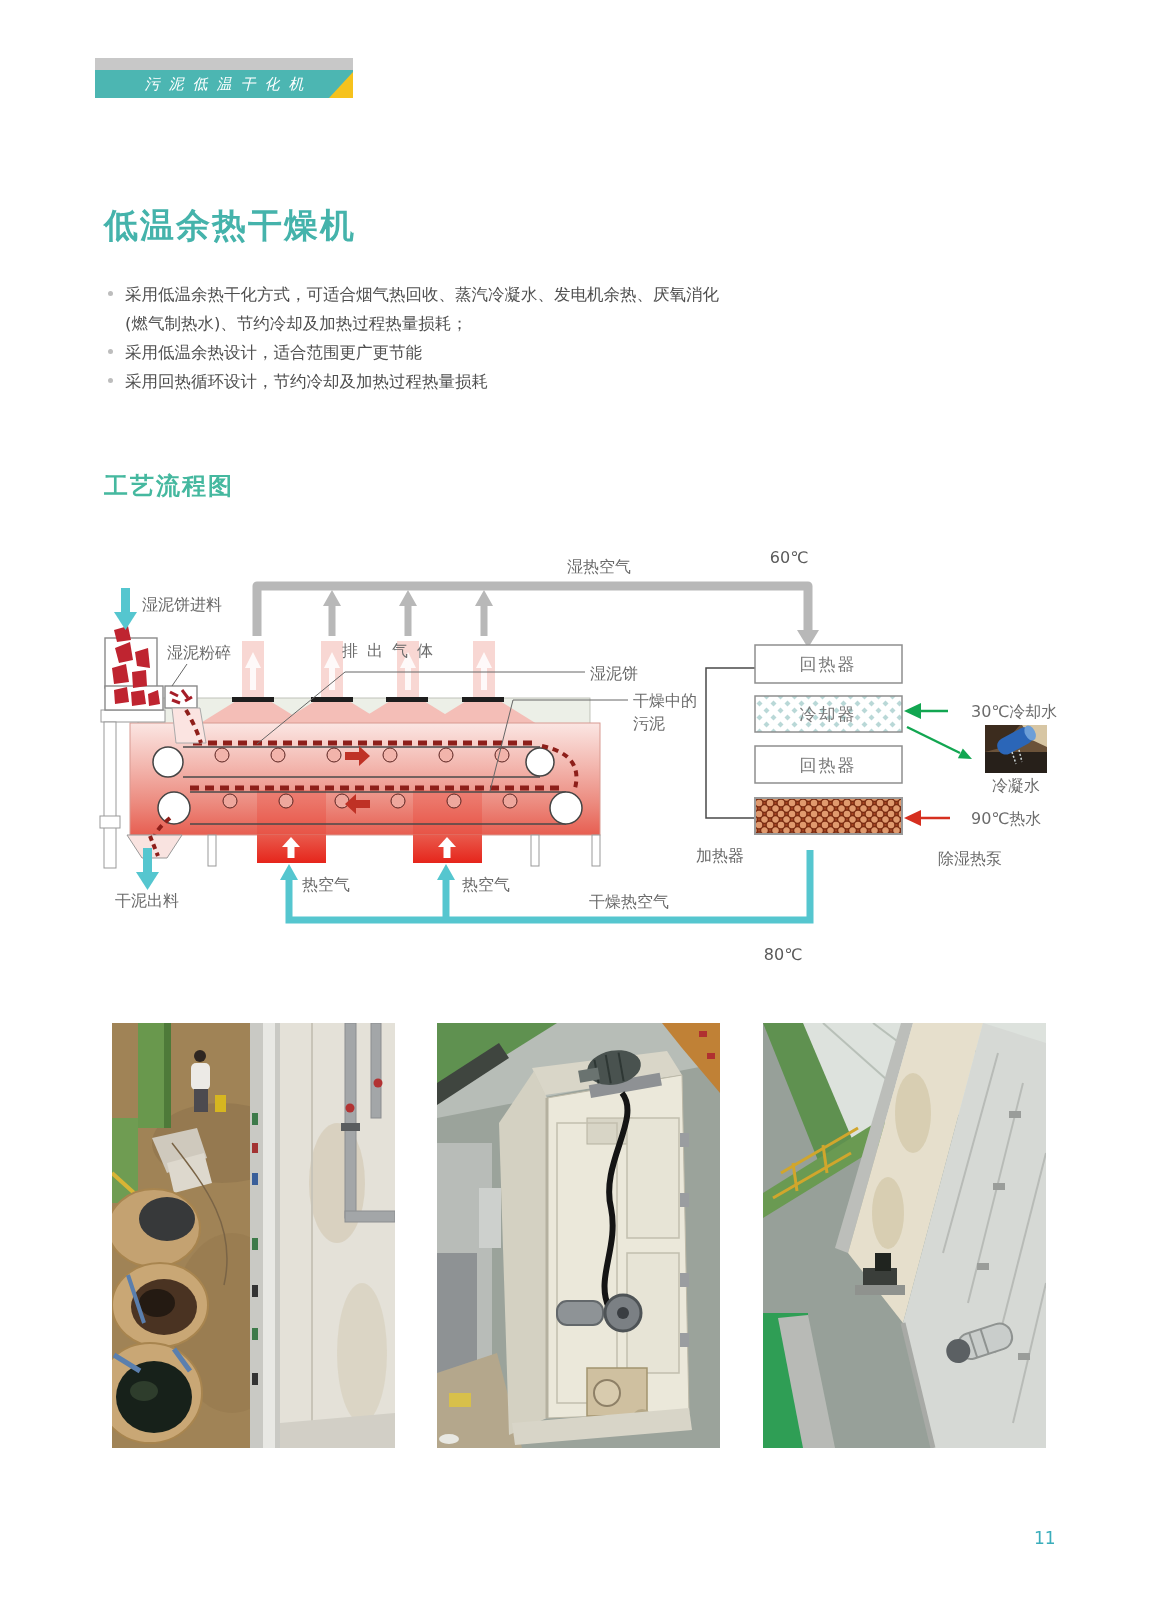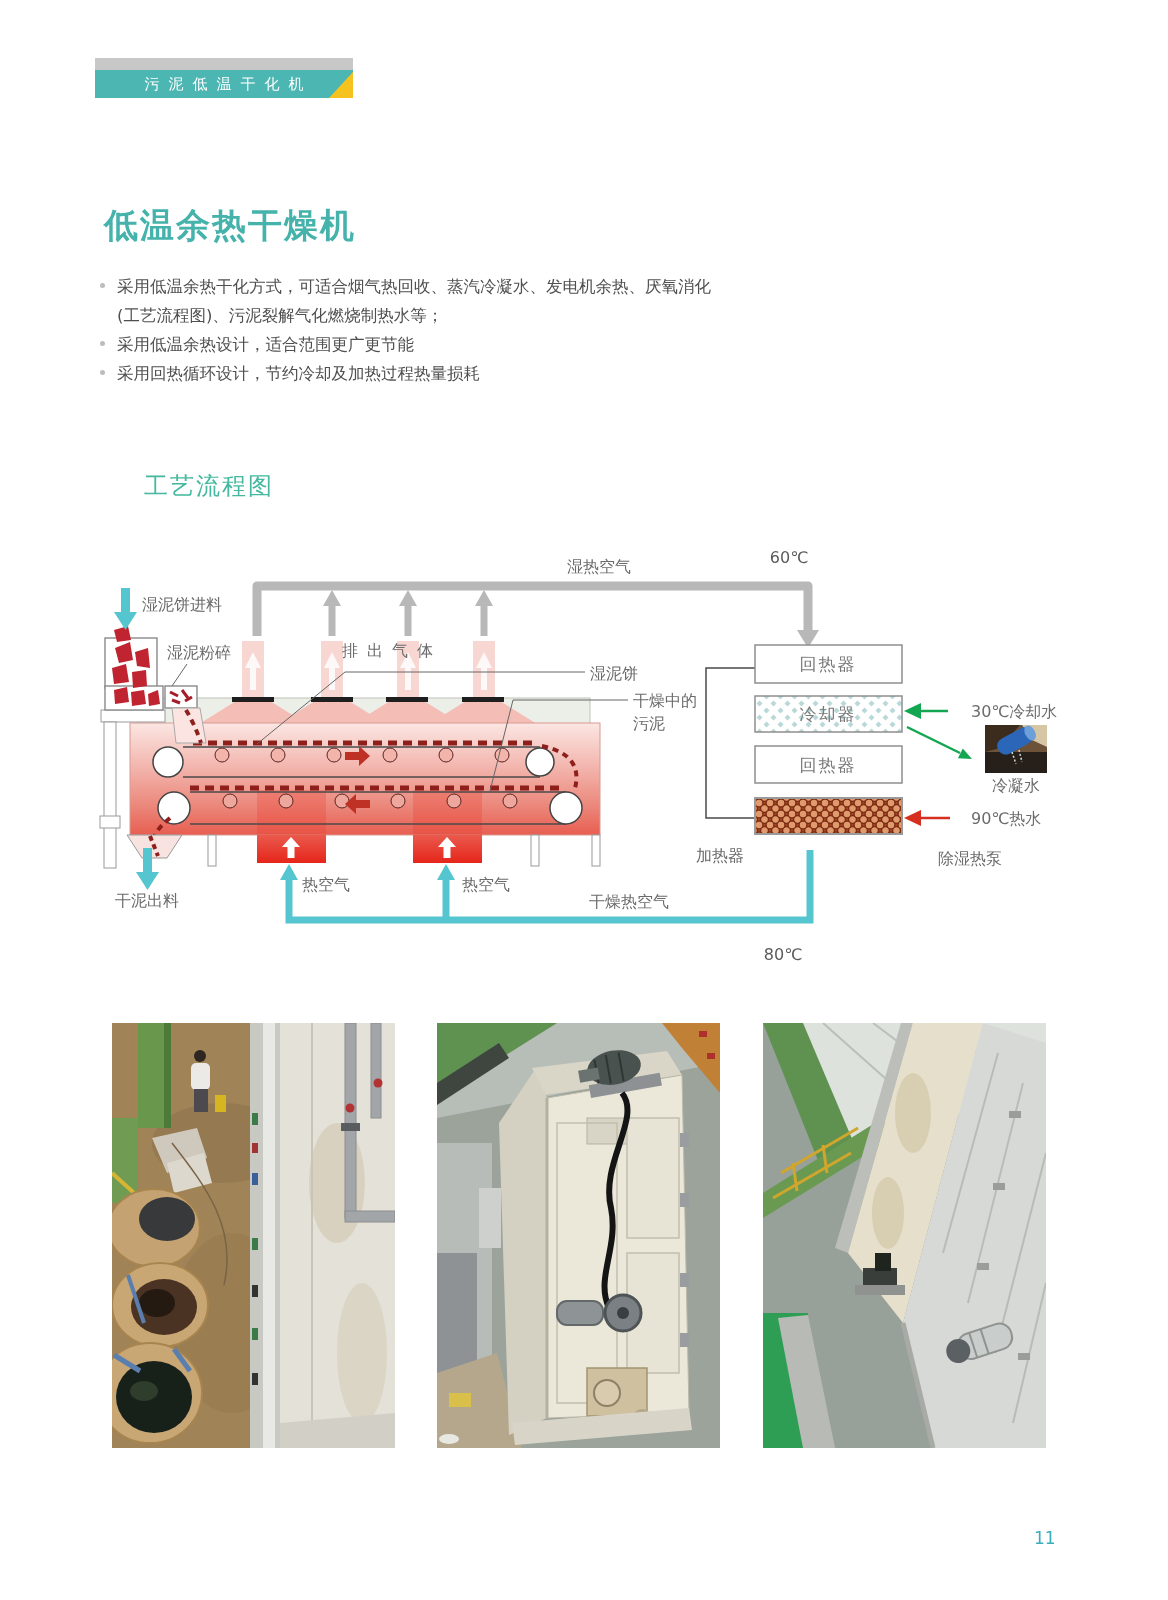--- a/index.html
+++ b/index.html
@@ -1,30 +1,30 @@
 <!DOCTYPE html>
 <html><head>
 <meta charset="utf-8">
 <style>
   html,body{margin:0;padding:0;background:#ffffff;}
   .page{position:relative;width:1168px;height:1600px;background:#ffffff;overflow:hidden;
         font-family:"DejaVu Sans","Liberation Sans",sans-serif;color:#4d4d4d;}
   
-  .tab{position:absolute;left:95px;top:58px;width:258px;}
+  .tab{position:absolute;left:95px;top:58px;width:258px;font-style:italic;}
   .tab-gray{height:12px;background:#c8c8c8;}
   .tab-teal{position:relative;height:28px;background:#4cb6b2;display:flex;align-items:center;justify-content:center;}
   .tab-teal .tab-text{color:#ffffff;font-size:15px;letter-spacing:9px;padding-left:9px;white-space:nowrap;}
   .tab-corner{position:absolute;right:0;bottom:0;width:0;height:0;
               border-left:24px solid transparent;border-bottom:26px solid #f6c21d;}
   
   .doc-title{position:absolute;left:104px;top:180px;font-size:34px;font-weight:bold;color:#45b3ab;letter-spacing:2px;}
-  .features{position:absolute;left:100px;top:272px;width:640px;list-style:none;margin:0;padding:0;}
+  .features{position:absolute;left:100px;top:272px;width:640px;list-style:none;margin:8px;padding:0;}
   .features li{position:relative;padding-left:17px;font-size:16.5px;line-height:29px;color:#4f4f4f;}
   .features .dot{position:absolute;left:0;top:11px;width:5px;height:5px;border-radius:50%;background:#bdbdbd;}
-  .section-title{position:absolute;left:104px;top:470px;font-size:24px;font-weight:normal;color:#45b89f;letter-spacing:2px;margin-left:40px;}
+  .section-title{position:absolute;left:104px;top:470px;font-size:24px;font-weight:bold;color:#45b89f;letter-spacing:2px;}
   
   .flow-svg{position:absolute;left:95px;top:535px;}
   .flow-svg text{font-family:"DejaVu Sans","Liberation Sans",sans-serif;font-size:16px;fill:#6b6b6b;}
   .flow-svg text.boxlbl{font-size:17px;fill:#787878;letter-spacing:2px;}
   .flow-svg text.temp{fill:#5a5a5a;}
   .flow-svg text.spread{letter-spacing:9px;}
   
   .photo{position:absolute;top:1023px;width:283px;height:425px;}
   #photo1{left:112px;} #photo2{left:437px;} #photo3{left:763px;}
   .page-num{position:absolute;left:1034px;top:1528px;font-size:17px;color:#3aadbb;text-align:center;}
@@ -41,21 +41,21 @@
       <span class="tab-corner"></span>
     </div>
   </div>
 
   <h1 class="doc-title">低温余热干燥机</h1>
 
   <ul class="features">
     <li>
       <span class="dot"></span>
       <div>采用低温余热干化方式，可适合烟气热回收、蒸汽冷凝水、发电机余热、厌氧消化</div>
-      <div>(工艺流程图)、污泥裂解气化燃烧制热水等；</div>
+      <div>(燃气制热水)、节约冷却及加热过程热量损耗；</div>
     </li>
     <li>
       <span class="dot"></span>
       <div>采用低温余热设计，适合范围更广更节能</div>
     </li>
     <li>
       <span class="dot"></span>
       <div>采用回热循环设计，节约冷却及加热过程热量损耗</div>
     </li>
   </ul>

